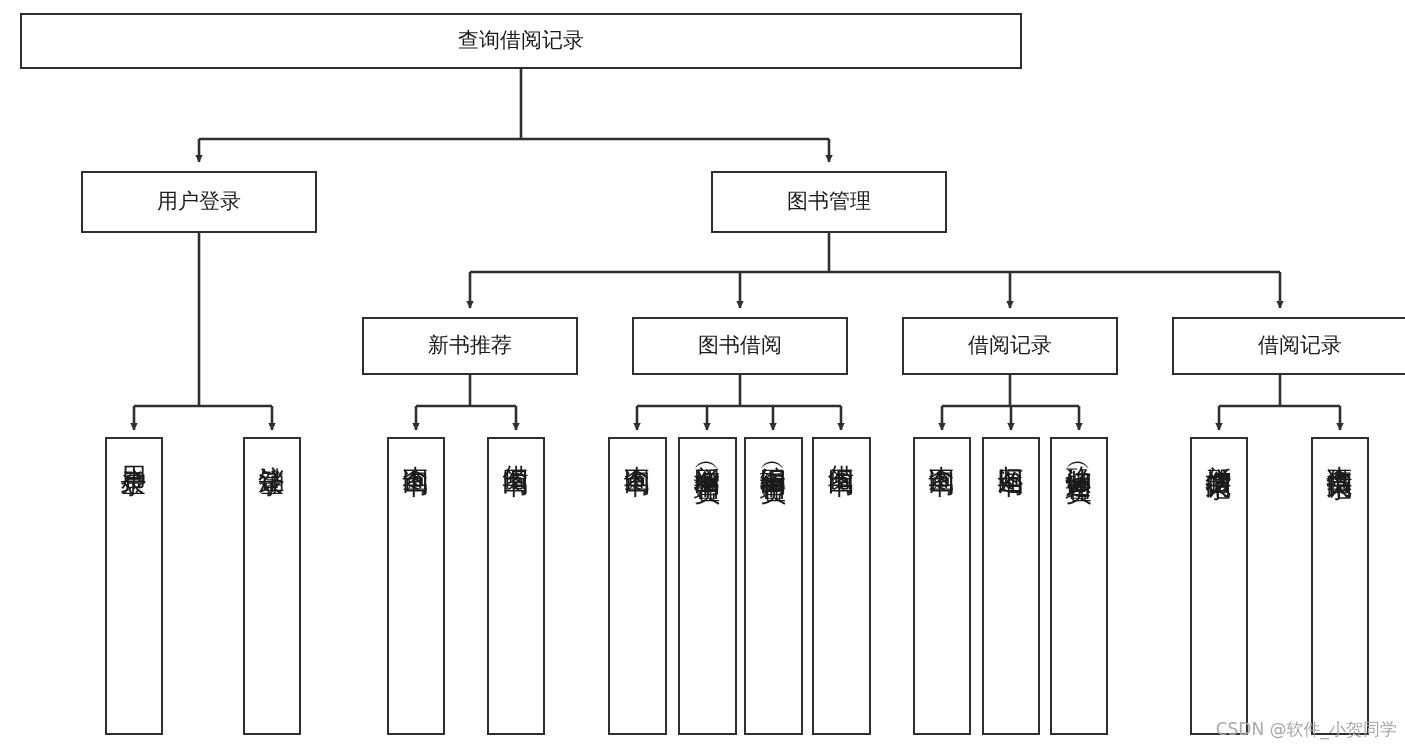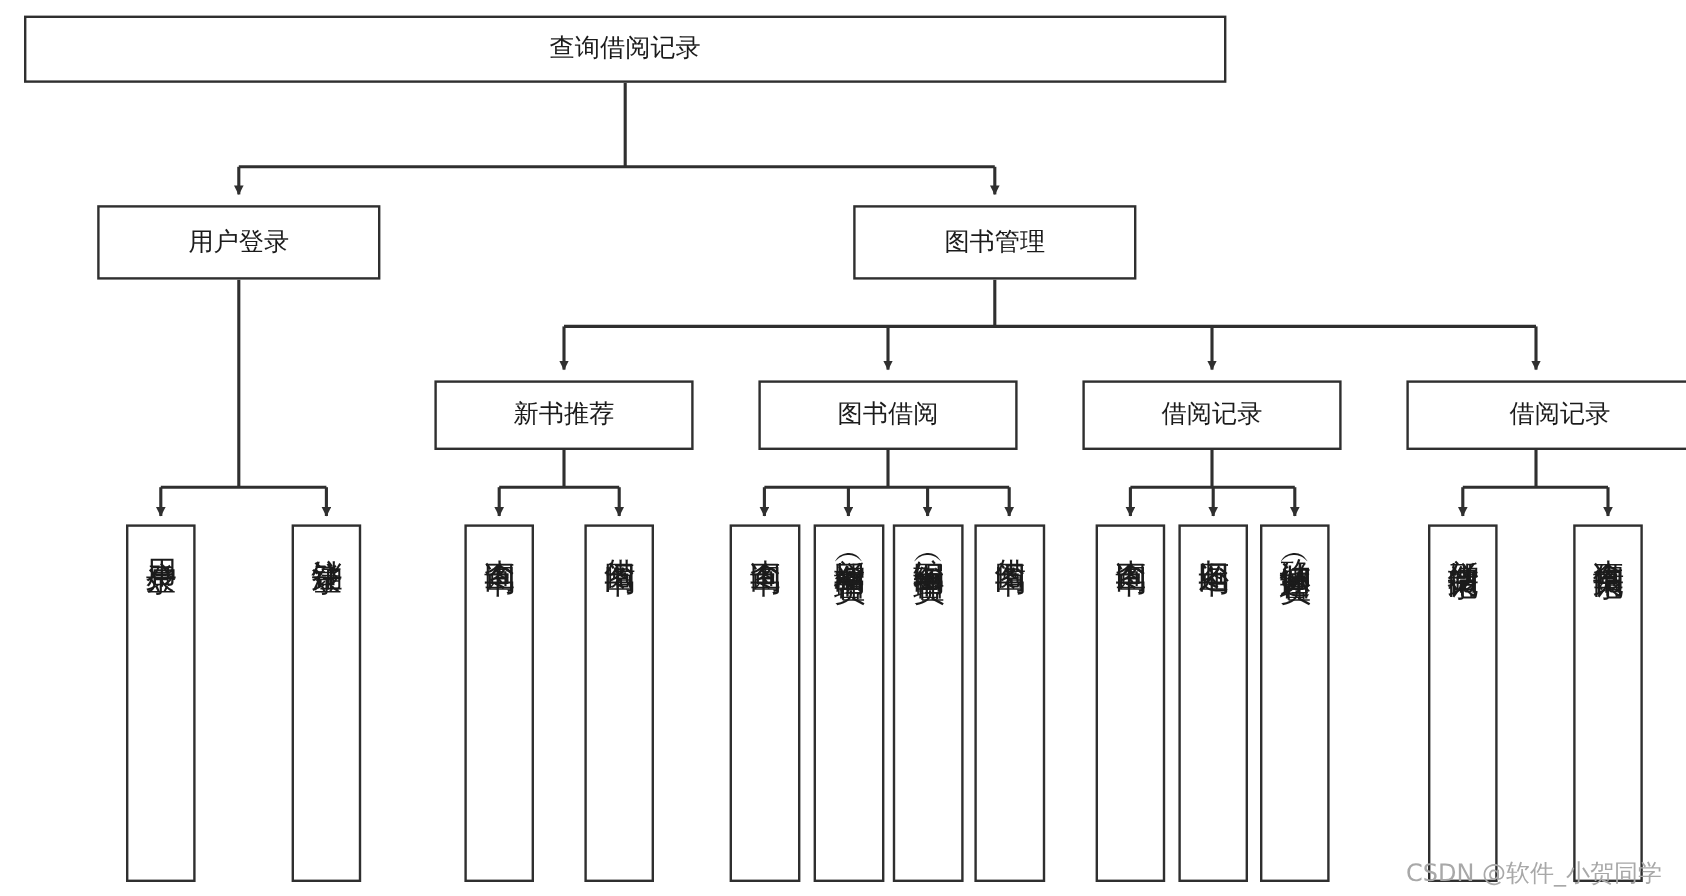--- a/index.html
+++ b/index.html
@@ -52,23 +52,23 @@
   }
   .node.vertical .label {
     writing-mode: vertical-rl;
     text-orientation: upright;
     font-size: 26px;
     letter-spacing: 2px;
     line-height: 1;
   }
   #watermark {
     position: absolute;
-    right: 20px;
+    right: 8px;
     bottom: 6px;
-    font-size: 20px;
+    font-size: 17px;
     color: #a8a8a8;
     z-index: 20;
     white-space: pre;
     pointer-events: none;
   }
 </style>
 </head>
 <body>
 
 <div id="diagram-root">

